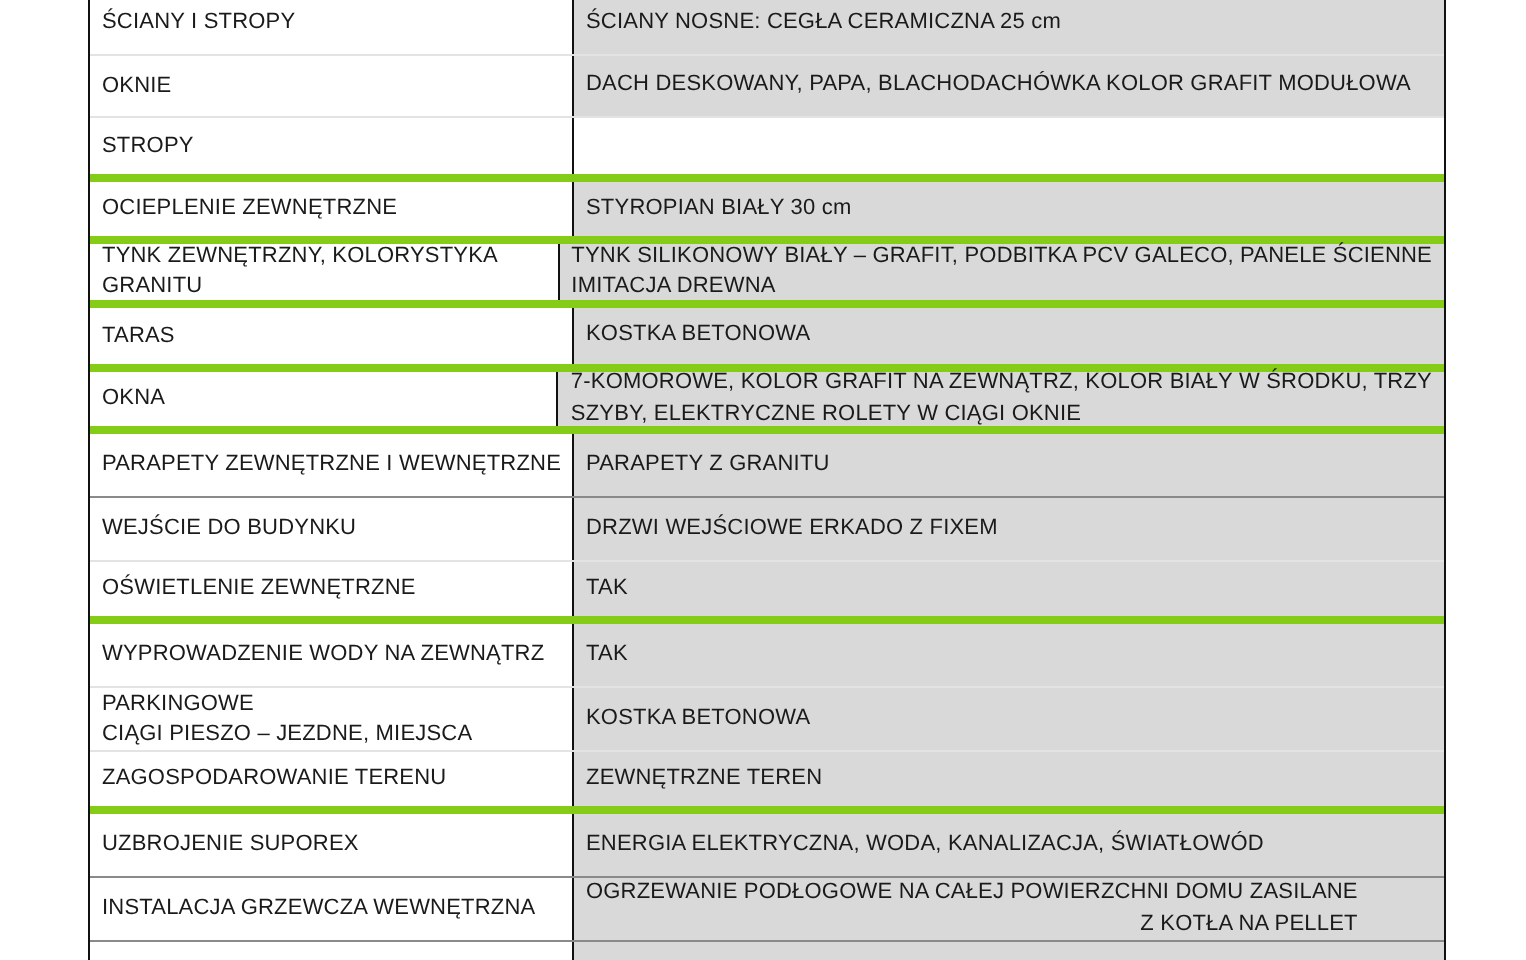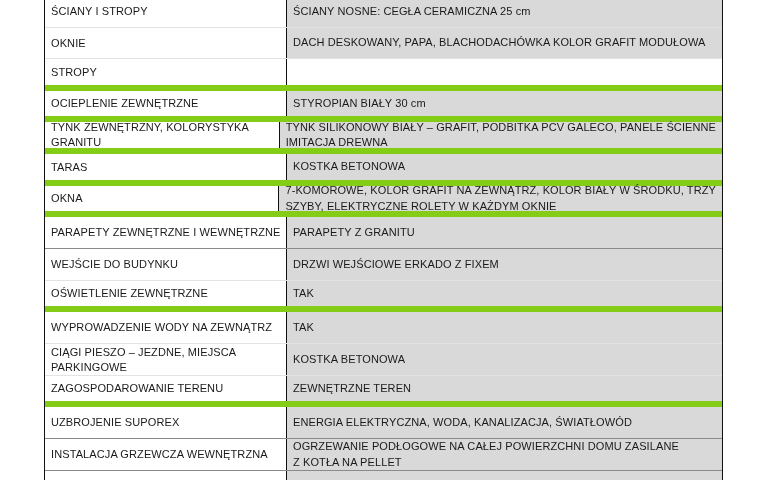--- a/index.html
+++ b/index.html
@@ -23,22 +23,22 @@
       top: -4px;
       width: 677px;
       border-left: 1px solid #111;
       border-right: 1px solid #111;
     }
     .row {
       display: flex;
       box-sizing: border-box;
       border-bottom: 1px solid #c8c8c8;
     }
-    .row.dark { border-bottom: 6px solid #84cc16; }
-    .row.mid { border-bottom: 1px solid #8a8a8a; }
+    .row.dark { border-bottom: 4px solid #84cc16; }
+    .row.mid { border-bottom: 1px solid #8a8a8a; text-align: right; }
     .row.light { border-bottom: 1px solid #e3e3e3; }
     .cell-label {
       width: 242px;
       box-sizing: border-box;
       background: #ffffff;
       border-right: 1px solid #111;
       padding: 0 6px;
       display: flex;
       align-items: center;
       font-size: 11px;
@@ -145,21 +145,21 @@
 
     <div class="row dark" style="height:31px">
       <div class="cell-label">
           <div class="lines">
             <span>OKNA</span>
           </div>
         </div>
       <div class="cell-value">
           <div class="lines">
             <span>7-KOMOROWE, KOLOR GRAFIT NA ZEWNĄTRZ, KOLOR BIAŁY W ŚRODKU, TRZY</span>
-            <span>SZYBY, ELEKTRYCZNE ROLETY W KAŻDYM OKNIE</span>
+            <span>SZYBY, ELEKTRYCZNE ROLETY W CIĄGI OKNIE</span>
           </div>
         </div>
     </div>
 
     <div class="row mid" style="height:32px">
       <div class="cell-label">
           <div class="lines">
             <span>PARAPETY ZEWNĘTRZNE I WEWNĘTRZNE</span>
           </div>
         </div>
@@ -205,22 +205,22 @@
       <div class="cell-value">
           <div class="lines">
             <span>TAK</span>
           </div>
         </div>
     </div>
 
     <div class="row light" style="height:32px">
       <div class="cell-label">
           <div class="lines">
+            <span>PARKINGOWE</span>
             <span>CIĄGI PIESZO – JEZDNE, MIEJSCA</span>
-            <span>PARKINGOWE</span>
           </div>
         </div>
       <div class="cell-value">
           <div class="lines">
             <span>KOSTKA BETONOWA</span>
           </div>
         </div>
     </div>
 
     <div class="row dark" style="height:31px">

